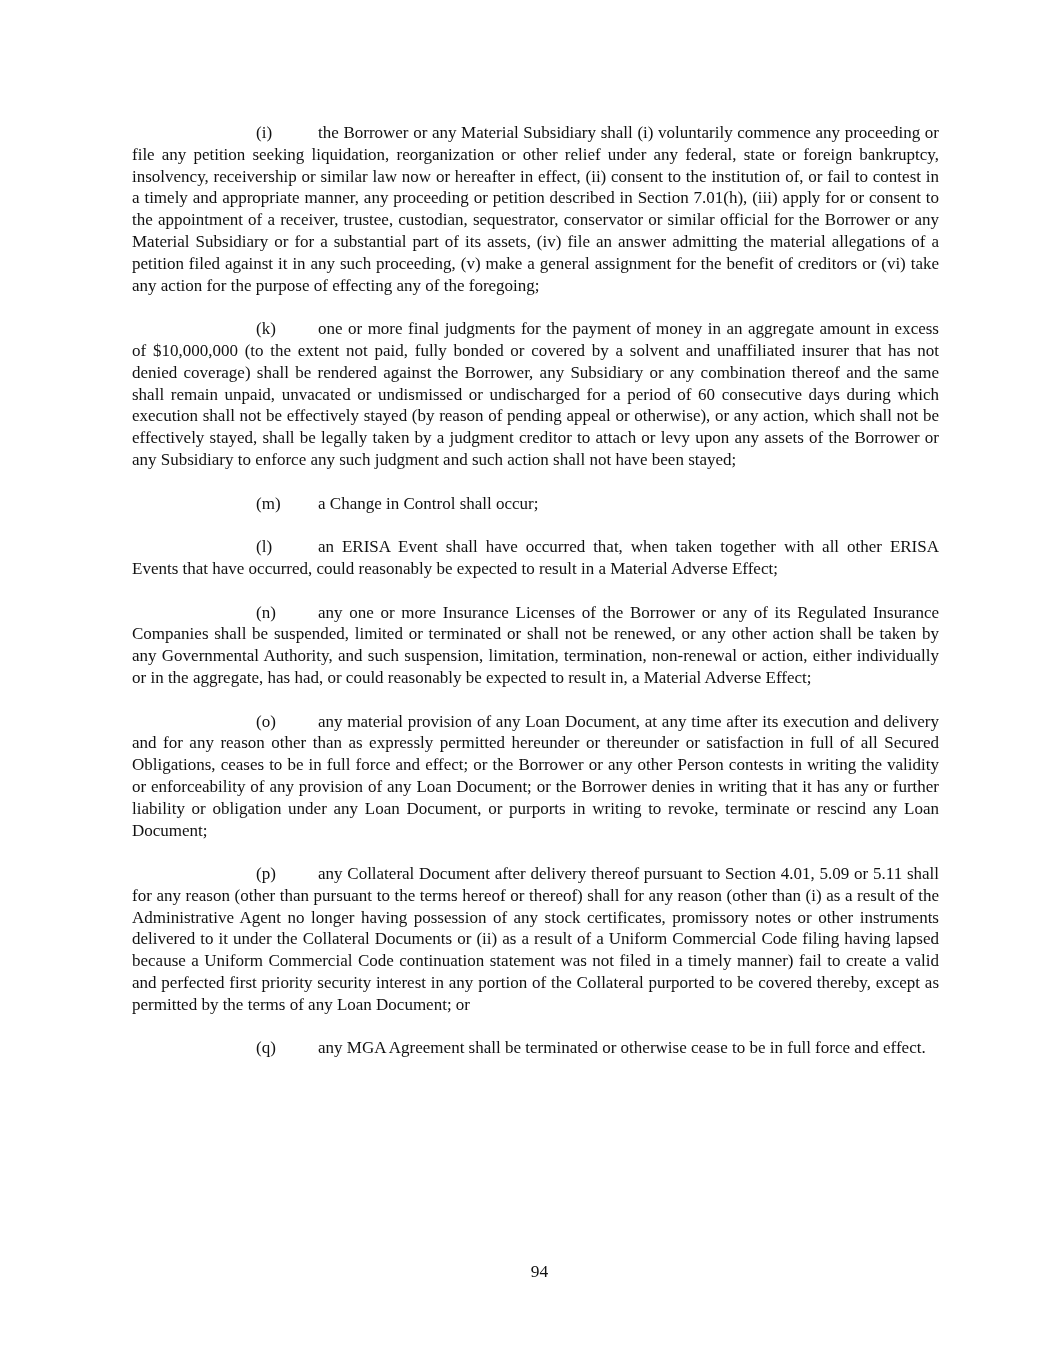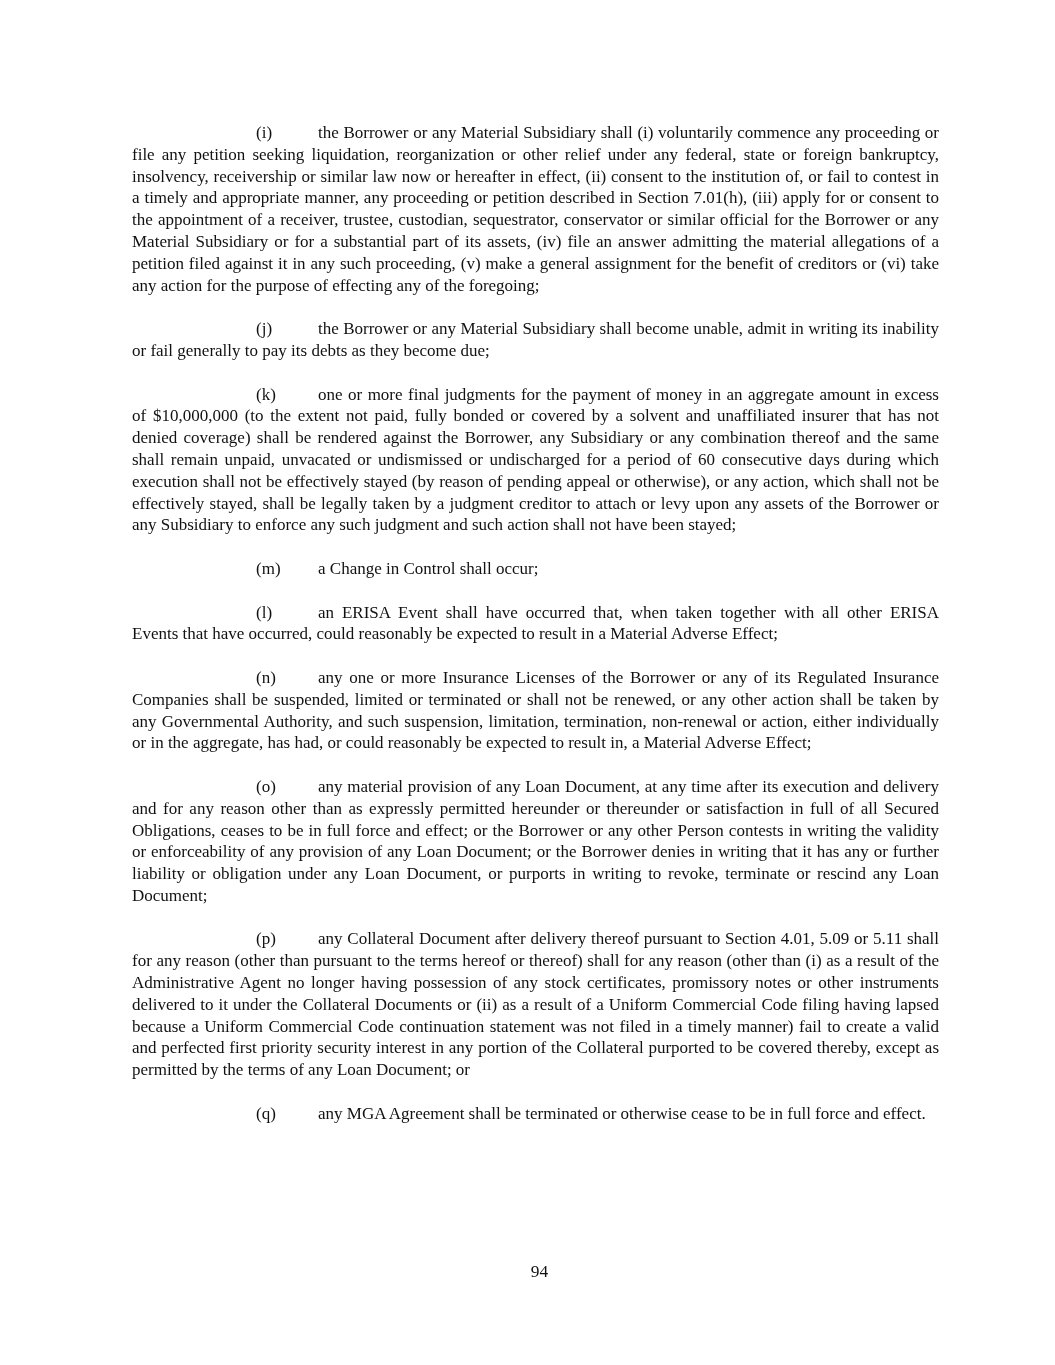--- a/index.html
+++ b/index.html
@@ -15,21 +15,20 @@
   .page-number {
     position: absolute; left: 0; width: 1055px; top: 1261px; text-align: center;
     font-family: "Liberation Serif", serif; font-size: 17.4px; color: #111111; padding-left: 12px;
   }
 </style>
 </head>
 <body>
 
 <div class="page">
   <p class="clause"><span class="marker">(i)</span><span>the Borrower or any Material Subsidiary shall (i) voluntarily commence any proceeding or file any petition seeking liquidation, reorganization or other relief under any federal, state or foreign bankruptcy, insolvency, receivership or similar law now or hereafter in effect, (ii) consent to the institution of, or fail to contest in a timely and appropriate manner, any proceeding or petition described in Section 7.01(h), (iii) apply for or consent to the appointment of a receiver, trustee, custodian, sequestrator, conservator or similar official for the Borrower or any Material Subsidiary or for a substantial part of its assets, (iv) file an answer admitting the material allegations of a petition filed against it in any such proceeding, (v) make a general assignment for the benefit of creditors or (vi) take any action for the purpose of effecting any of the foregoing;</span></p>
-  <p class="clause"><span class="marker">(j)</span><span>the Borrower or any Material Subsidiary shall become unable, admit in writing its inability or fail generally to pay its debts as they become due;</span></p>
   <p class="clause"><span class="marker">(k)</span><span>one or more final judgments for the payment of money in an aggregate amount in excess of $10,000,000 (to the extent not paid, fully bonded or covered by a solvent and unaffiliated insurer that has not denied coverage) shall be rendered against the Borrower, any Subsidiary or any combination thereof and the same shall remain unpaid, unvacated or undismissed or undischarged for a period of 60 consecutive days during which execution shall not be effectively stayed (by reason of pending appeal or otherwise), or any action, which shall not be effectively stayed, shall be legally taken by a judgment creditor to attach or levy upon any assets of the Borrower or any Subsidiary to enforce any such judgment and such action shall not have been stayed;</span></p>
   <p class="clause"><span class="marker">(m)</span><span>a Change in Control shall occur;</span></p>
   <p class="clause"><span class="marker">(l)</span><span>an ERISA Event shall have occurred that, when taken together with all other ERISA Events that have occurred, could reasonably be expected to result in a Material Adverse Effect;</span></p>
   <p class="clause"><span class="marker">(n)</span><span>any one or more Insurance Licenses of the Borrower or any of its Regulated Insurance Companies shall be suspended, limited or terminated or shall not be renewed, or any other action shall be taken by any Governmental Authority, and such suspension, limitation, termination, non-renewal or action, either individually or in the aggregate, has had, or could reasonably be expected to result in, a Material Adverse Effect;</span></p>
   <p class="clause"><span class="marker">(o)</span><span>any material provision of any Loan Document, at any time after its execution and delivery and for any reason other than as expressly permitted hereunder or thereunder or satisfaction in full of all Secured Obligations, ceases to be in full force and effect; or the Borrower or any other Person contests in writing the validity or enforceability of any provision of any Loan Document; or the Borrower denies in writing that it has any or further liability or obligation under any Loan Document, or purports in writing to revoke, terminate or rescind any Loan Document;</span></p>
   <p class="clause"><span class="marker">(p)</span><span>any Collateral Document after delivery thereof pursuant to Section 4.01, 5.09 or 5.11 shall for any reason (other than pursuant to the terms hereof or thereof) shall for any reason (other than (i) as a result of the Administrative Agent no longer having possession of any stock certificates, promissory notes or other instruments delivered to it under the Collateral Documents or (ii) as a result of a Uniform Commercial Code filing having lapsed because a Uniform Commercial Code continuation statement was not filed in a timely manner) fail to create a valid and perfected first priority security interest in any portion of the Collateral purported to be covered thereby, except as permitted by the terms of any Loan Document; or</span></p>
   <p class="clause"><span class="marker">(q)</span><span>any MGA Agreement shall be terminated or otherwise cease to be in full force and effect.</span></p>
 </div>
 
 <div class="page-number">94</div>

